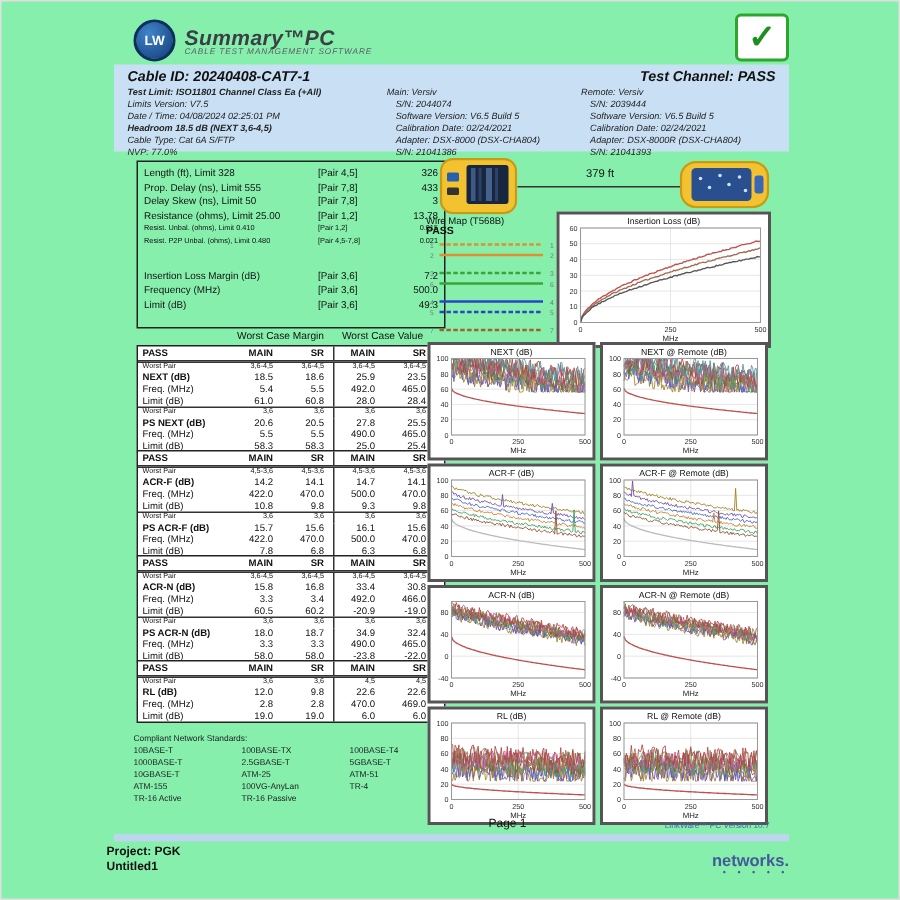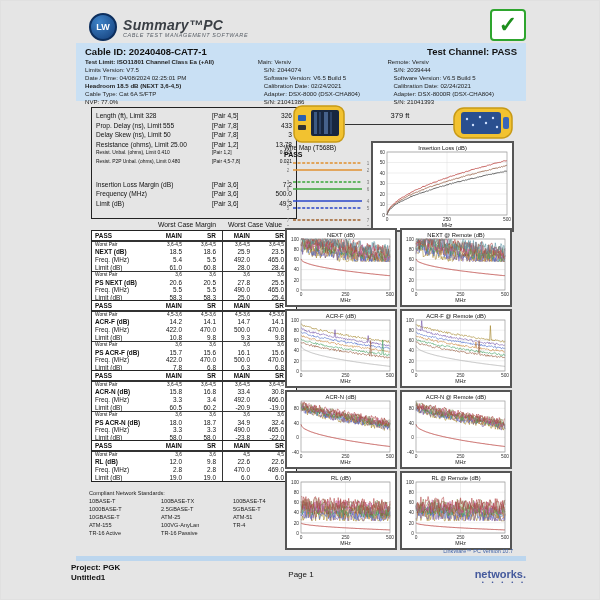--- a/index.html
+++ b/index.html
@@ -1,26 +1,26 @@
 <!DOCTYPE html>
 <html><head>
 <meta charset="utf-8">
 <style>
   html,body{margin:0;padding:0;background:#fff;}
-  .page{position:relative;width:600px;height:600px;background:#e5e5e5;font-family:"Liberation Sans",sans-serif;color:#111;overflow:hidden;border:1px solid #e0e0e0;box-sizing:border-box;}
+  .page{position:relative;width:600px;height:600px;background:#86efac;font-family:"Liberation Sans",sans-serif;color:#111;overflow:hidden;border:1px solid #e0e0e0;box-sizing:border-box;}
   .abs{position:absolute;}
   .b{font-weight:bold;}
   
   .logo{position:absolute;left:88px;top:12px;display:flex;align-items:center;gap:6px;}
   .lw-badge{width:24px;height:24px;border-radius:50%;background:radial-gradient(circle at 35% 30%,#3f84c9,#123c77);border:2px solid #0d2f5e;color:#fff;font-size:9px;font-weight:bold;display:flex;align-items:center;justify-content:center;}
   .lw-title{font-size:14px;font-weight:bold;color:#3a3f45;letter-spacing:.3px;font-style:italic;}
   .lw-sub{font-size:5.5px;color:#5a6068;letter-spacing:.6px;font-style:italic;margin-top:-1px;}
   .checkbox{position:absolute;left:489px;top:8px;width:32px;height:28px;border:2.5px solid #2ea52e;border-radius:4px;background:#fff;color:#1d8f1d;font-size:22px;font-weight:bold;display:flex;align-items:center;justify-content:center;}
   
-  .band{position:absolute;left:75px;top:42px;width:450px;height:58px;background:#c9e0f4;box-sizing:border-box;padding:3px 9px;}
+  .band{position:absolute;left:75px;top:42px;width:450px;height:58px;background:#c9e0f4;box-sizing:border-box;padding:3px 9px;font-style:italic;}
   .band-row1{display:flex;justify-content:space-between;font-size:9.5px;}
   .band-cols{display:flex;margin-top:1px;}
   .bcol{font-size:6.1px;line-height:8.1px;color:#222;}
   .bcol.c1{width:40%;}
   .bcol.c2,.bcol.c3{width:30%;}
   .bcol.c2 div:not(:first-child),.bcol.c3 div:not(:first-child){padding-left:6px;}
   
   .sumbox{left:90px;top:106px;width:206px;height:112px;border:1.5px solid #222;box-sizing:border-box;padding:3px 4px;}
   .srow{display:flex;font-size:6.6px;line-height:9.6px;}
   .srow .sl{flex:1;}
@@ -47,21 +47,21 @@
   
   .wm-title{left:283px;top:143px;font-size:6.4px;}
   .wm-status{left:283px;top:150px;font-size:7px;font-weight:bold;}
   .linklabel{left:344px;top:110px;width:110px;text-align:center;font-size:7.5px;}
   .linkline{left:344px;top:123px;width:110px;height:0;border-top:1.5px solid #333;}
   .chartbox{position:absolute;border:2px solid #555;background:#fff;box-sizing:border-box;}
   
   .version{left:312px;top:547px;width:200px;text-align:right;font-size:5.5px;color:#4466aa;}
   .botbar{left:75px;top:555px;width:450px;height:5px;background:#bcd6ee;}
   .project{left:70px;top:562px;font-size:8px;line-height:10px;font-weight:bold;}
-  .pagenum{left:250px;top:569px;width:100px;text-align:center;font-size:8px;}
+  .pagenum{left:250px;top:543px;width:100px;text-align:right;font-size:8px;}
   .fluke{left:395px;top:556px;width:130px;text-align:right;color:#44599c;}
   .fluke .f1{font-size:16px;font-weight:bold;letter-spacing:2px;line-height:15px;}
   .fluke .f2{font-size:11px;font-weight:bold;line-height:10px;margin-top:12px;}
   .fluke .f3{font-size:6px;letter-spacing:3px;line-height:6px;color:#44599c;}
 </style>
 </head>
 <body>
 
 <div class="page">
 

